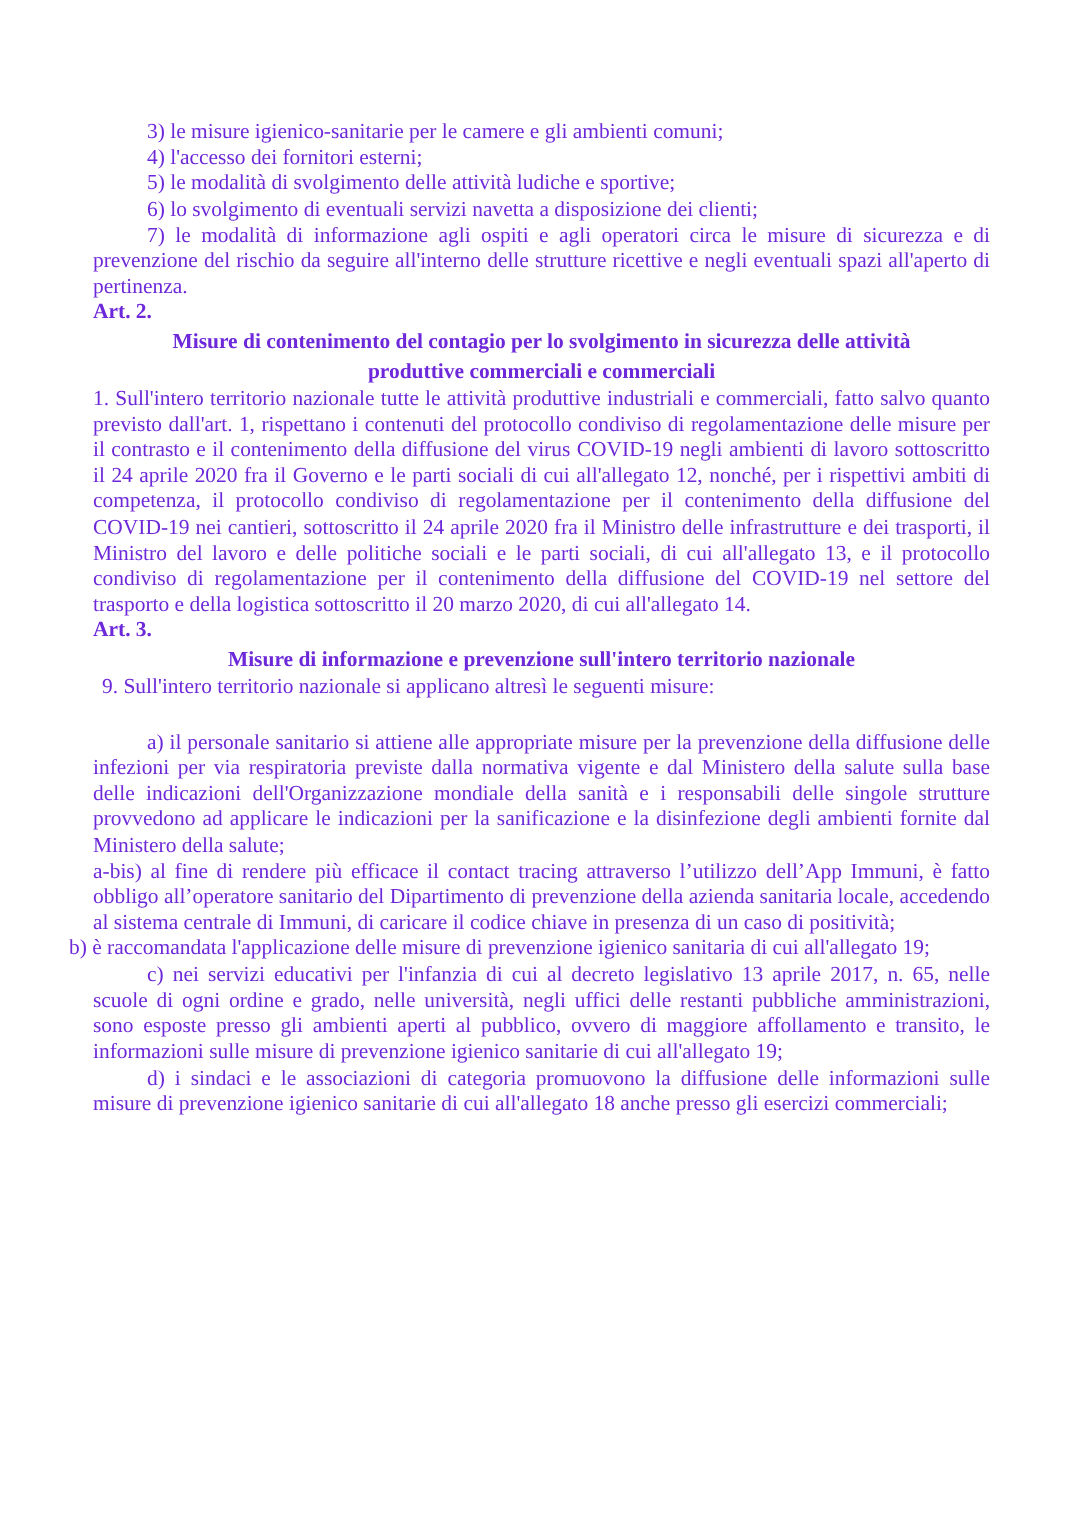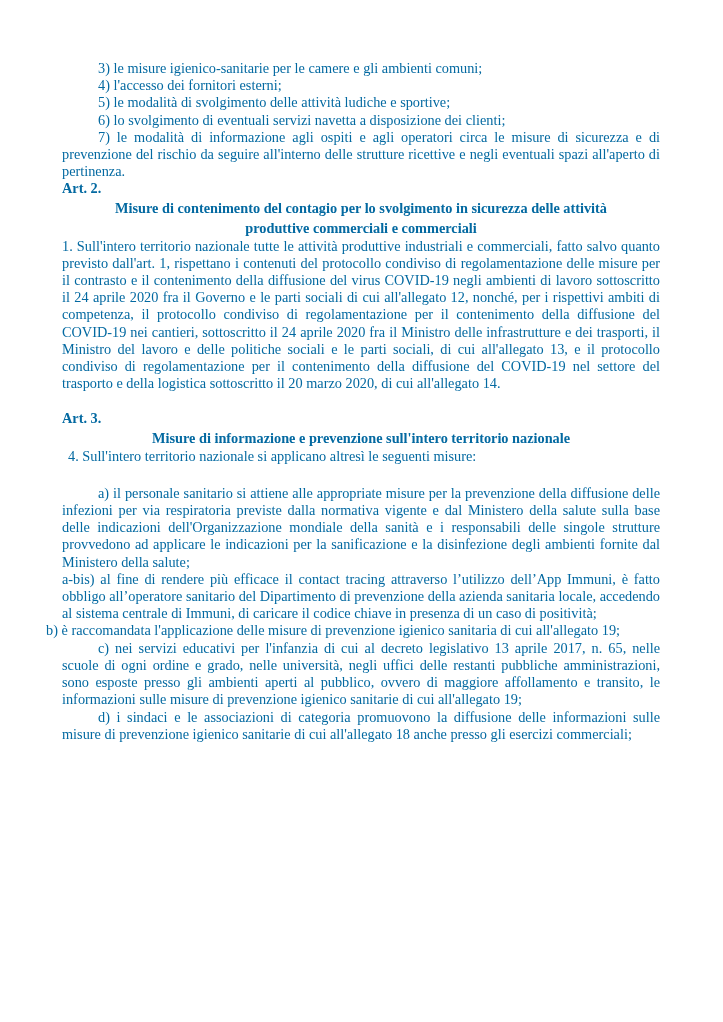--- a/index.html
+++ b/index.html
@@ -7,35 +7,35 @@
     padding: 0;
     background: #ffffff;
   }
   .page {
     position: relative;
     width: 723px;
     height: 1022px;
     background: #ffffff;
     overflow: hidden;
     box-sizing: border-box;
-    padding: 60px 63px 0 62px;
+    padding: 80px 63px 0 62px;
     font-family: "Liberation Serif", "DejaVu Serif", serif;
     font-size: 14.3px;
     line-height: 17.2px;
-    color: #0369a1;
+    color: #6d28d9;
   }
   .page p { margin: 0; }
   .just { text-align: justify; font-family: Liberation Serif, serif; }
   .li { text-indent: 36px; }
   .art-num {
     text-align: left;
     font-weight: bold;
     margin-top: 46px;
   }
-  .art-num.art3 { margin-top: 18px; }
+  .art-num.art3 { margin-top: 0; }
   .art-title {
     text-align: center;
     font-weight: bold;
     line-height: 20px;
     margin-top: 13px;
     padding: 0 38px;
   }
   .body-par { margin-top: 12px; }
   .intro {
     margin-top: 19px;
@@ -59,21 +59,21 @@
   <p class="li">5) le modalità di svolgimento delle attività ludiche e sportive;</p>
   <p class="li">6) lo svolgimento di eventuali servizi navetta a disposizione dei clienti;</p>
   <p class="li just">7) le modalità di informazione agli ospiti e agli operatori circa le misure di sicurezza e di prevenzione del rischio da seguire all'interno delle strutture ricettive e negli eventuali spazi all'aperto di pertinenza.</p>
 
   <p class="art-num">Art. 2.</p>
   <p class="art-title">Misure di contenimento del contagio per lo svolgimento in sicurezza delle attività produttive commerciali e commerciali</p>
   <p class="body-par just">1. Sull'intero territorio nazionale tutte le attività produttive industriali e commerciali, fatto salvo quanto previsto dall'art. 1, rispettano i contenuti del protocollo condiviso di regolamentazione delle misure per il contrasto e il contenimento della diffusione del virus COVID-19 negli ambienti di lavoro sottoscritto il 24 aprile 2020 fra il Governo e le parti sociali di cui all'allegato 12, nonché, per i rispettivi ambiti di competenza, il protocollo condiviso di regolamentazione per il contenimento della diffusione del COVID-19 nei cantieri, sottoscritto il 24 aprile 2020 fra il Ministro delle infrastrutture e dei trasporti, il Ministro del lavoro e delle politiche sociali e le parti sociali, di cui all'allegato 13, e il protocollo condiviso di regolamentazione per il contenimento della diffusione del COVID-19 nel settore del trasporto e della logistica sottoscritto il 20 marzo 2020, di cui all'allegato 14.</p>
 
   <p class="art-num art3">Art. 3.</p>
   <p class="art-title">Misure di informazione e prevenzione sull'intero territorio nazionale</p>
-  <p class="intro">4. Sull'intero territorio nazionale si applicano altresì le seguenti misure:</p>
+  <p class="intro">9. Sull'intero territorio nazionale si applicano altresì le seguenti misure:</p>
 
   <p class="letter just first">a)  il personale sanitario si attiene alle appropriate misure per la prevenzione della diffusione delle infezioni per via respiratoria previste dalla normativa vigente e dal Ministero della salute sulla base delle indicazioni dell'Organizzazione mondiale della sanità e i responsabili delle singole strutture provvedono ad applicare le indicazioni per la sanificazione e la disinfezione degli ambienti fornite dal Ministero della salute;</p>
   <p class="abis just">a-bis) al fine di rendere più efficace il contact tracing attraverso l’utilizzo dell’App Immuni, è fatto obbligo all’operatore sanitario del Dipartimento di prevenzione della azienda sanitaria locale, accedendo al sistema centrale di Immuni, di caricare il codice chiave in presenza di un caso di positività;</p>
   <p class="letterb just">b) è raccomandata l'applicazione delle misure di prevenzione igienico sanitaria di cui all'allegato 19;</p>
   <p class="letter just">c)  nei servizi educativi per l'infanzia di cui al decreto legislativo 13 aprile 2017, n. 65, nelle scuole di ogni ordine e grado, nelle università, negli uffici delle restanti pubbliche amministrazioni, sono esposte presso gli ambienti aperti al pubblico, ovvero di maggiore affollamento e transito, le informazioni sulle misure di prevenzione igienico sanitarie di cui all'allegato 19;</p>
   <p class="letter just">d)  i sindaci e le associazioni di categoria promuovono la diffusione delle informazioni sulle misure di prevenzione igienico sanitarie di cui all'allegato 18 anche presso gli esercizi commerciali;</p>
 
 </div>
 
 </body></html>

